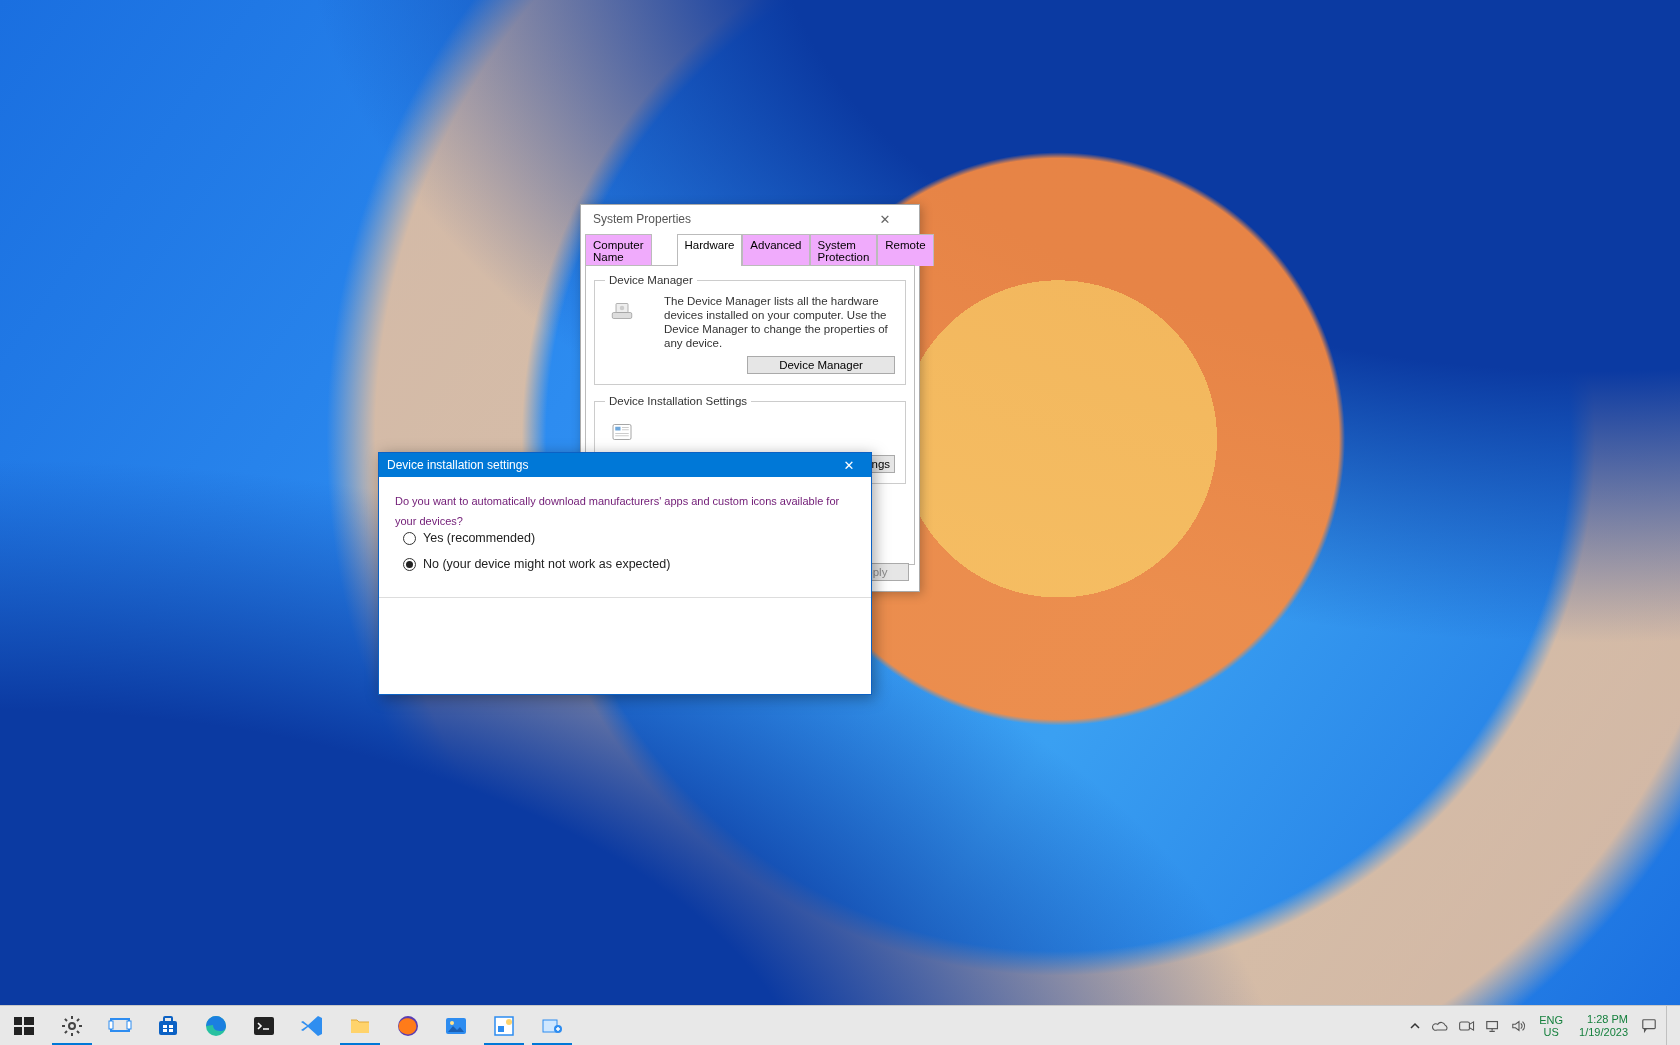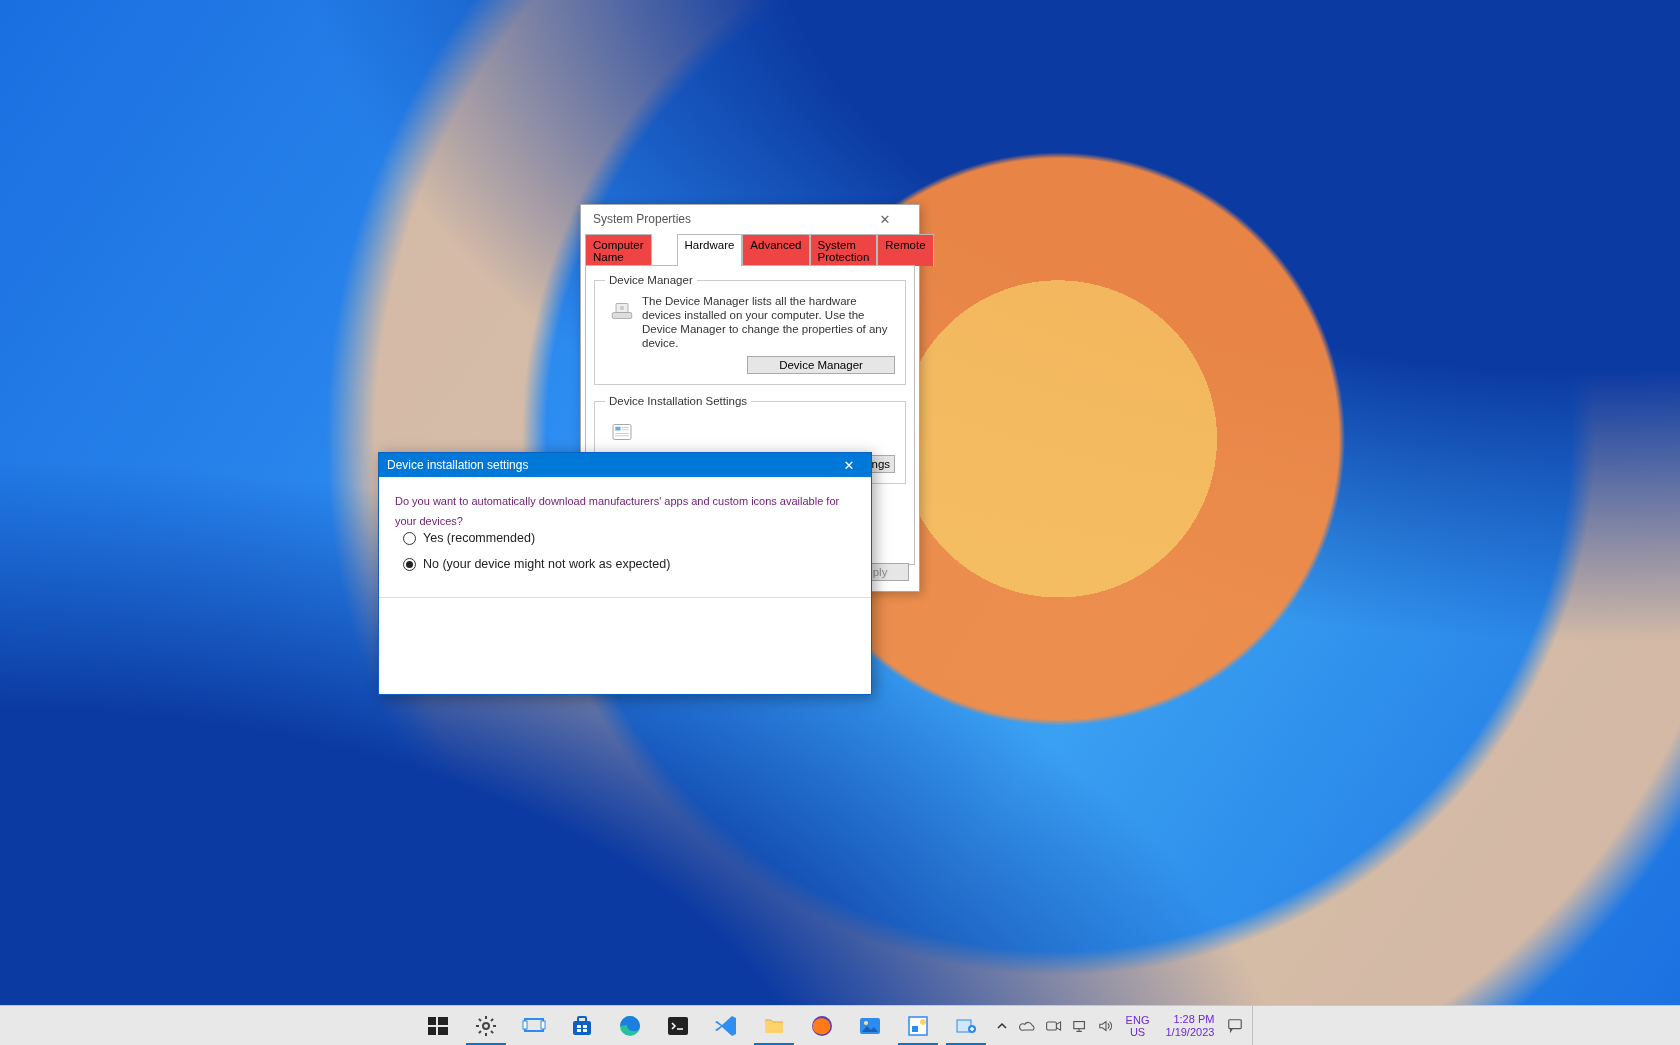--- a/index.html
+++ b/index.html
@@ -13,22 +13,22 @@
     radial-gradient(ellipse 140% 130% at 95% -10%, #0b3aa2 0 35%, rgba(11,58,162,0) 55%),
     radial-gradient(ellipse 140% 120% at 0% 110%, #0b3aa2 0 35%, rgba(11,58,162,0) 55%),
     radial-gradient(circle at 63% 42%, rgba(255,255,255,0) 0 42%, rgba(255,200,150,0.8) 44% 56%, rgba(255,255,255,0) 60%),
     linear-gradient(125deg, #1a6fe0 0%, #2d8cf0 35%, #3aa0f2 65%, #1a6fe0 100%);
 }
 
 
 .taskbar {
   position: absolute; left:0; right:0; bottom:0; height:40px;
   background:#e8e8e8; border-top:1px solid #c8c8c8;
-  display:flex; align-items:center; justify-content:center;
-  font-size:12px; color:#6d28d9;
+  display:flex; align-items:center; justify-content:space-between;
+  font-size:12px; color:#15803d;
 }
 .taskbar-left { display:flex; align-items:center; height:100%; }
 .taskbar-btn { width:48px; height:40px; display:flex; align-items:center; justify-content:center; position:relative; }
 .taskbar-btn.active::after { content:""; position:absolute; left:4px; right:4px; bottom:0; height:3px; background:#0078d7; }
 .icon { width:24px; height:24px; }
 .taskbar-right { display:flex; align-items:center; height:100%; padding-right:6px; gap:2px; }
 .tray-ic { width:24px; height:40px; display:flex; align-items:center; justify-content:center; }
 .lang { display:flex; flex-direction:column; align-items:center; justify-content:center; font-size:11px; line-height:12px; padding:0 6px; }
 .clock { display:flex; flex-direction:column; align-items:flex-end; justify-content:center; font-size:11px; line-height:13px; padding:0 8px; }
 .show-desktop { width:8px; height:40px; border-left:1px solid #c0c0c0; margin-left:4px; }
@@ -36,26 +36,26 @@
 
 
 .sysprops {
   position:absolute; left:580px; top:204px; width:340px; height:388px;
   background:#fff; border:1px solid #aaa; box-shadow: 2px 2px 10px rgba(0,0,0,0.25);
 }
 .sp-title { height:28px; display:flex; align-items:center; padding:0 12px; font-size:12px; color:#555; }
 .sp-title .spacer { flex:1; }
 .sp-close { width:44px; height:26px; display:flex; align-items:center; justify-content:center; color:#666; font-size:13px; }
 .sp-tabs { display:flex; padding:0 4px; font-size:11.5px; }
-.sp-tab { padding:4px 7px 3px; border:1px solid #bbb; border-bottom:none; background:#ef4444; margin-right:0; position:relative; top:1px; }
+.sp-tab { padding:4px 7px 3px; border:1px solid #bbb; border-bottom:none; background:#f0abfc; margin-right:0; position:relative; top:1px; }
 .sp-tab.active { background:#fff; z-index:1;margin-left:25px; }
 .sp-body { border:1px solid #bbb; margin:0 4px 4px; padding:8px; height:300px; background:#fff; position:relative; }
 fieldset.grp { border:1px solid #ccc; padding:8px 10px 10px; margin-bottom:10px; font-size:11.5px; }
 fieldset.grp legend { padding:0 4px; color:#333; }
-.grp-row { display:flex; gap:3px; }
+.grp-row { display:flex; gap:25px; }
 .grp-ic { width:34px; height:34px; flex:none; display:flex; align-items:center; justify-content:center; }
 .grp-text { flex:1; line-height:14px; color:#333; }
 .grp-btn-row { display:flex; justify-content:flex-end; margin-top:6px; }
 .win-btn { background:#e6e6e6; border:1px solid #aaa; font-size:11.5px; padding:2px 0; min-width:148px; text-align:center; }
 .sp-footer { position:absolute; left:0; right:0; bottom:0; padding:10px 10px 10px; display:flex; justify-content:flex-end; gap:6px; }
 .sp-footer .win-btn { min-width:72px; }
 .win-btn.disabled { color:#8a8a8a; }
 
 
 .devinst {

